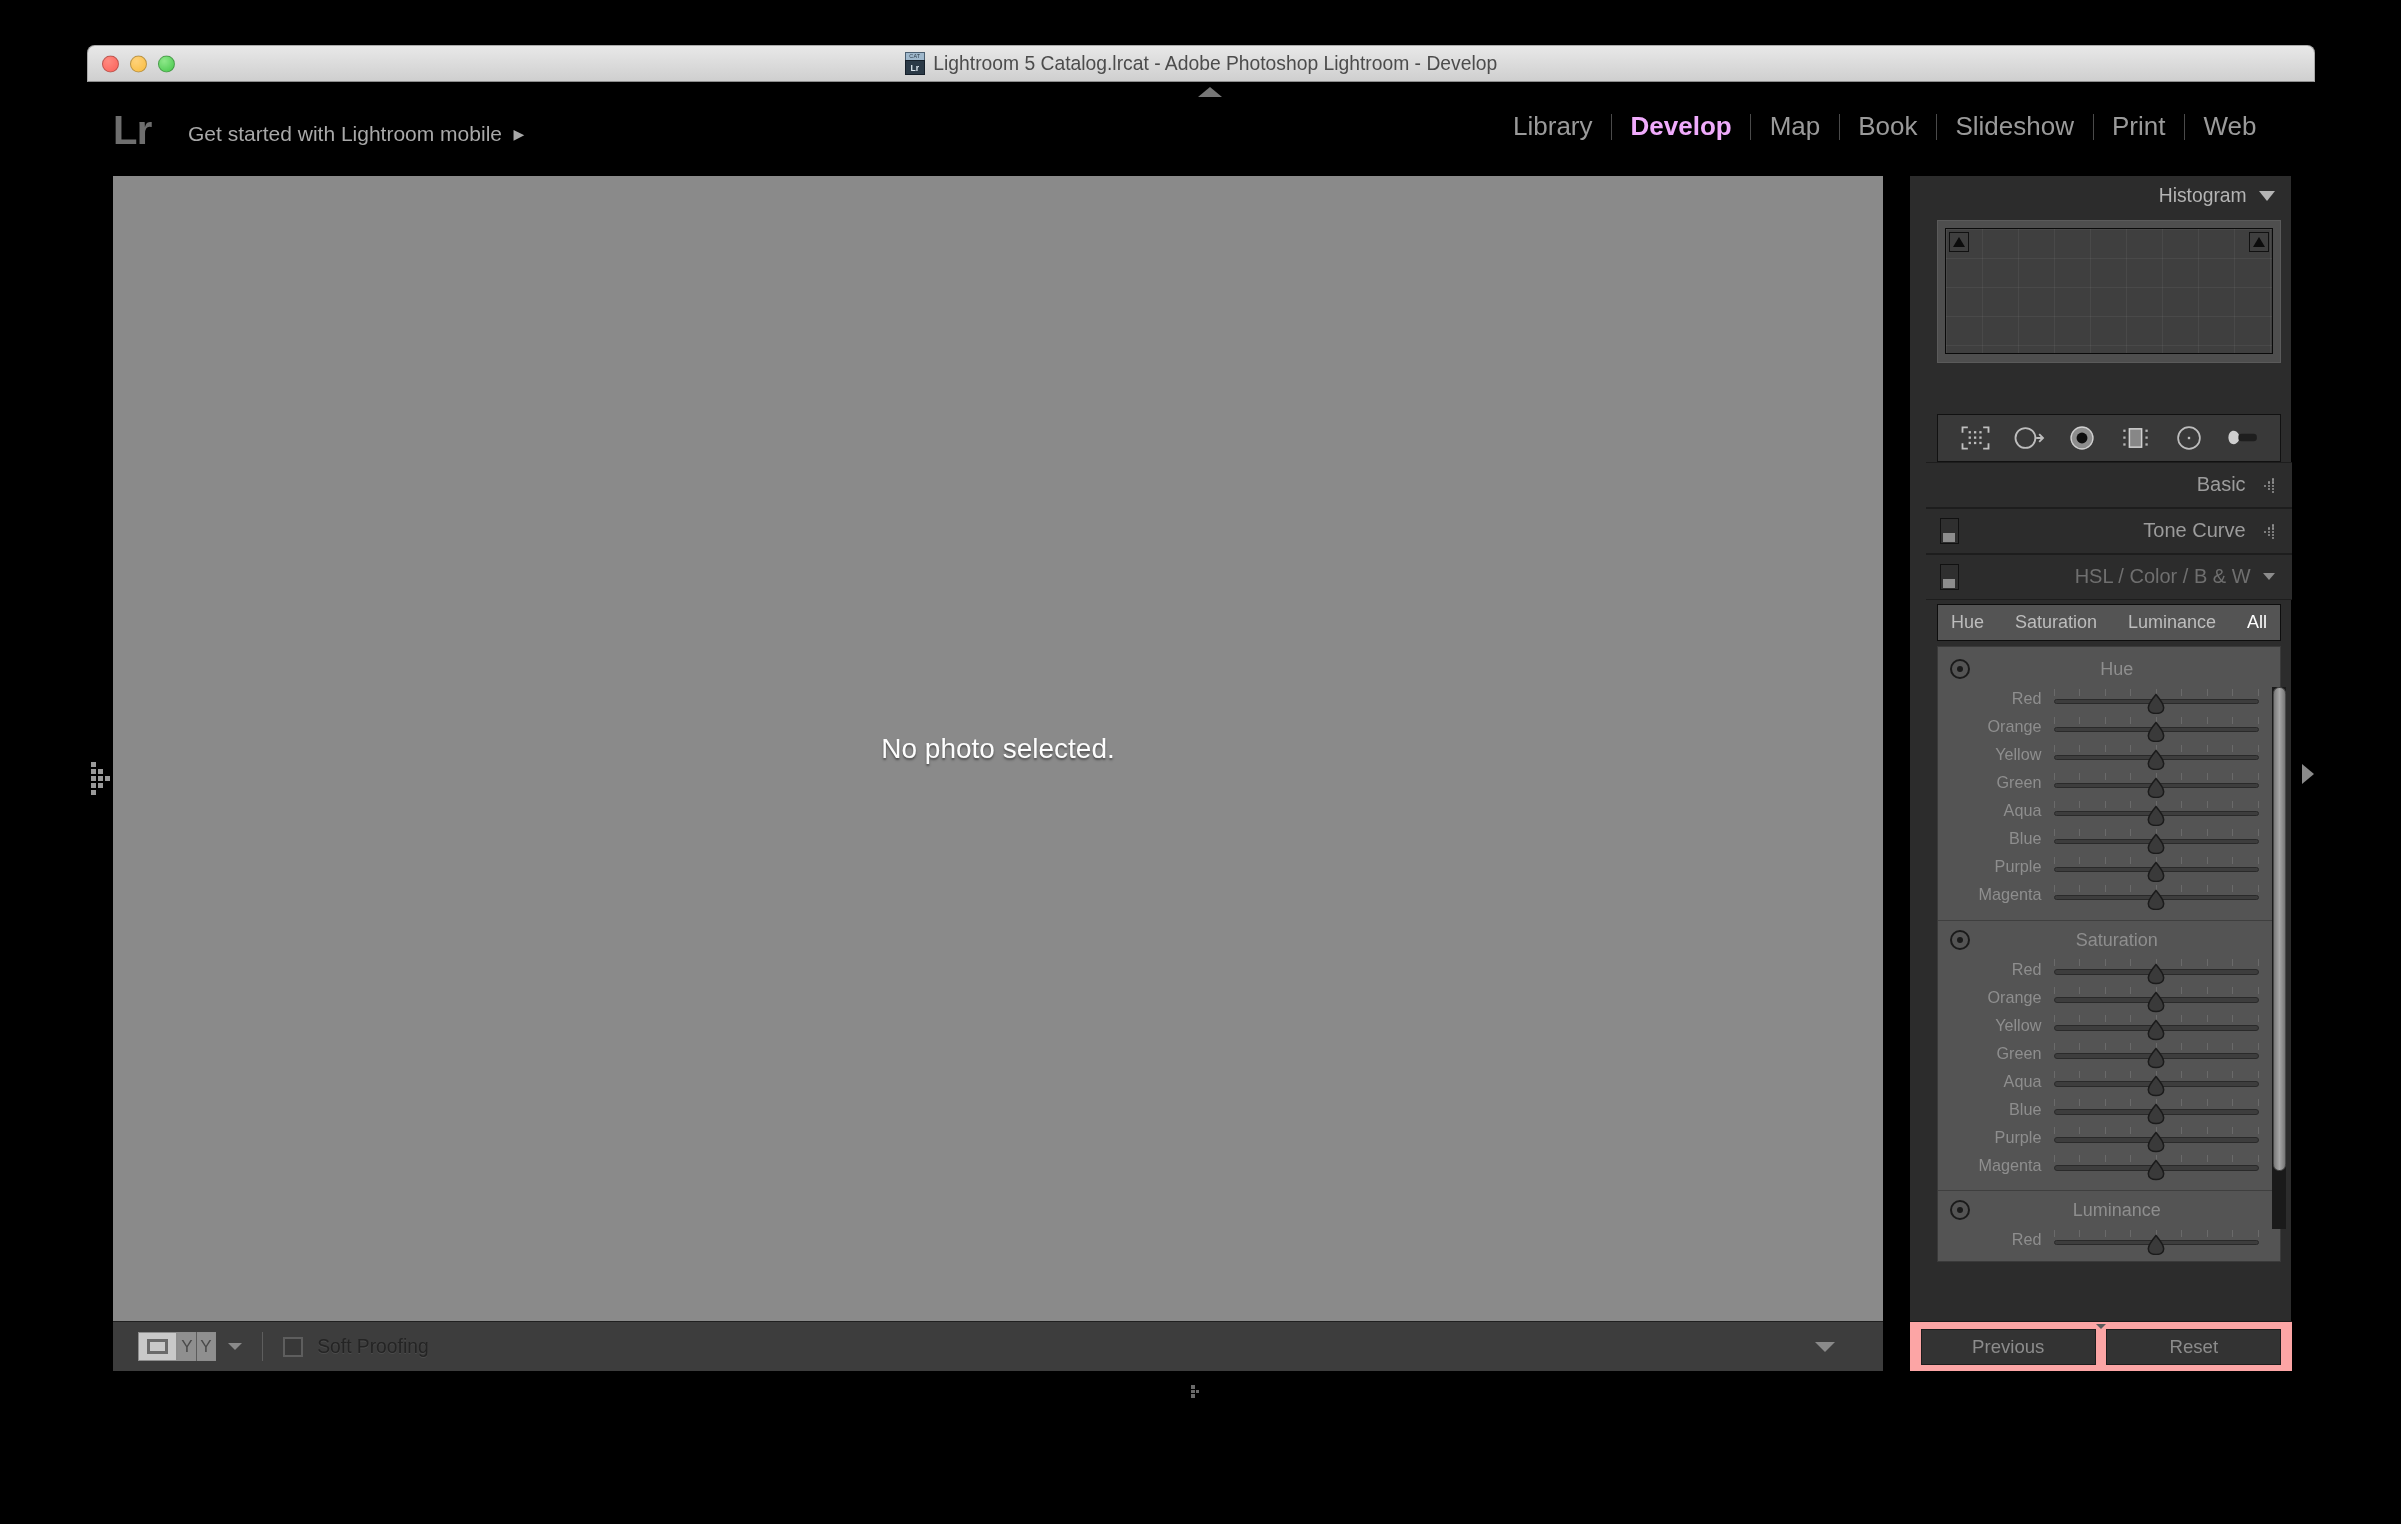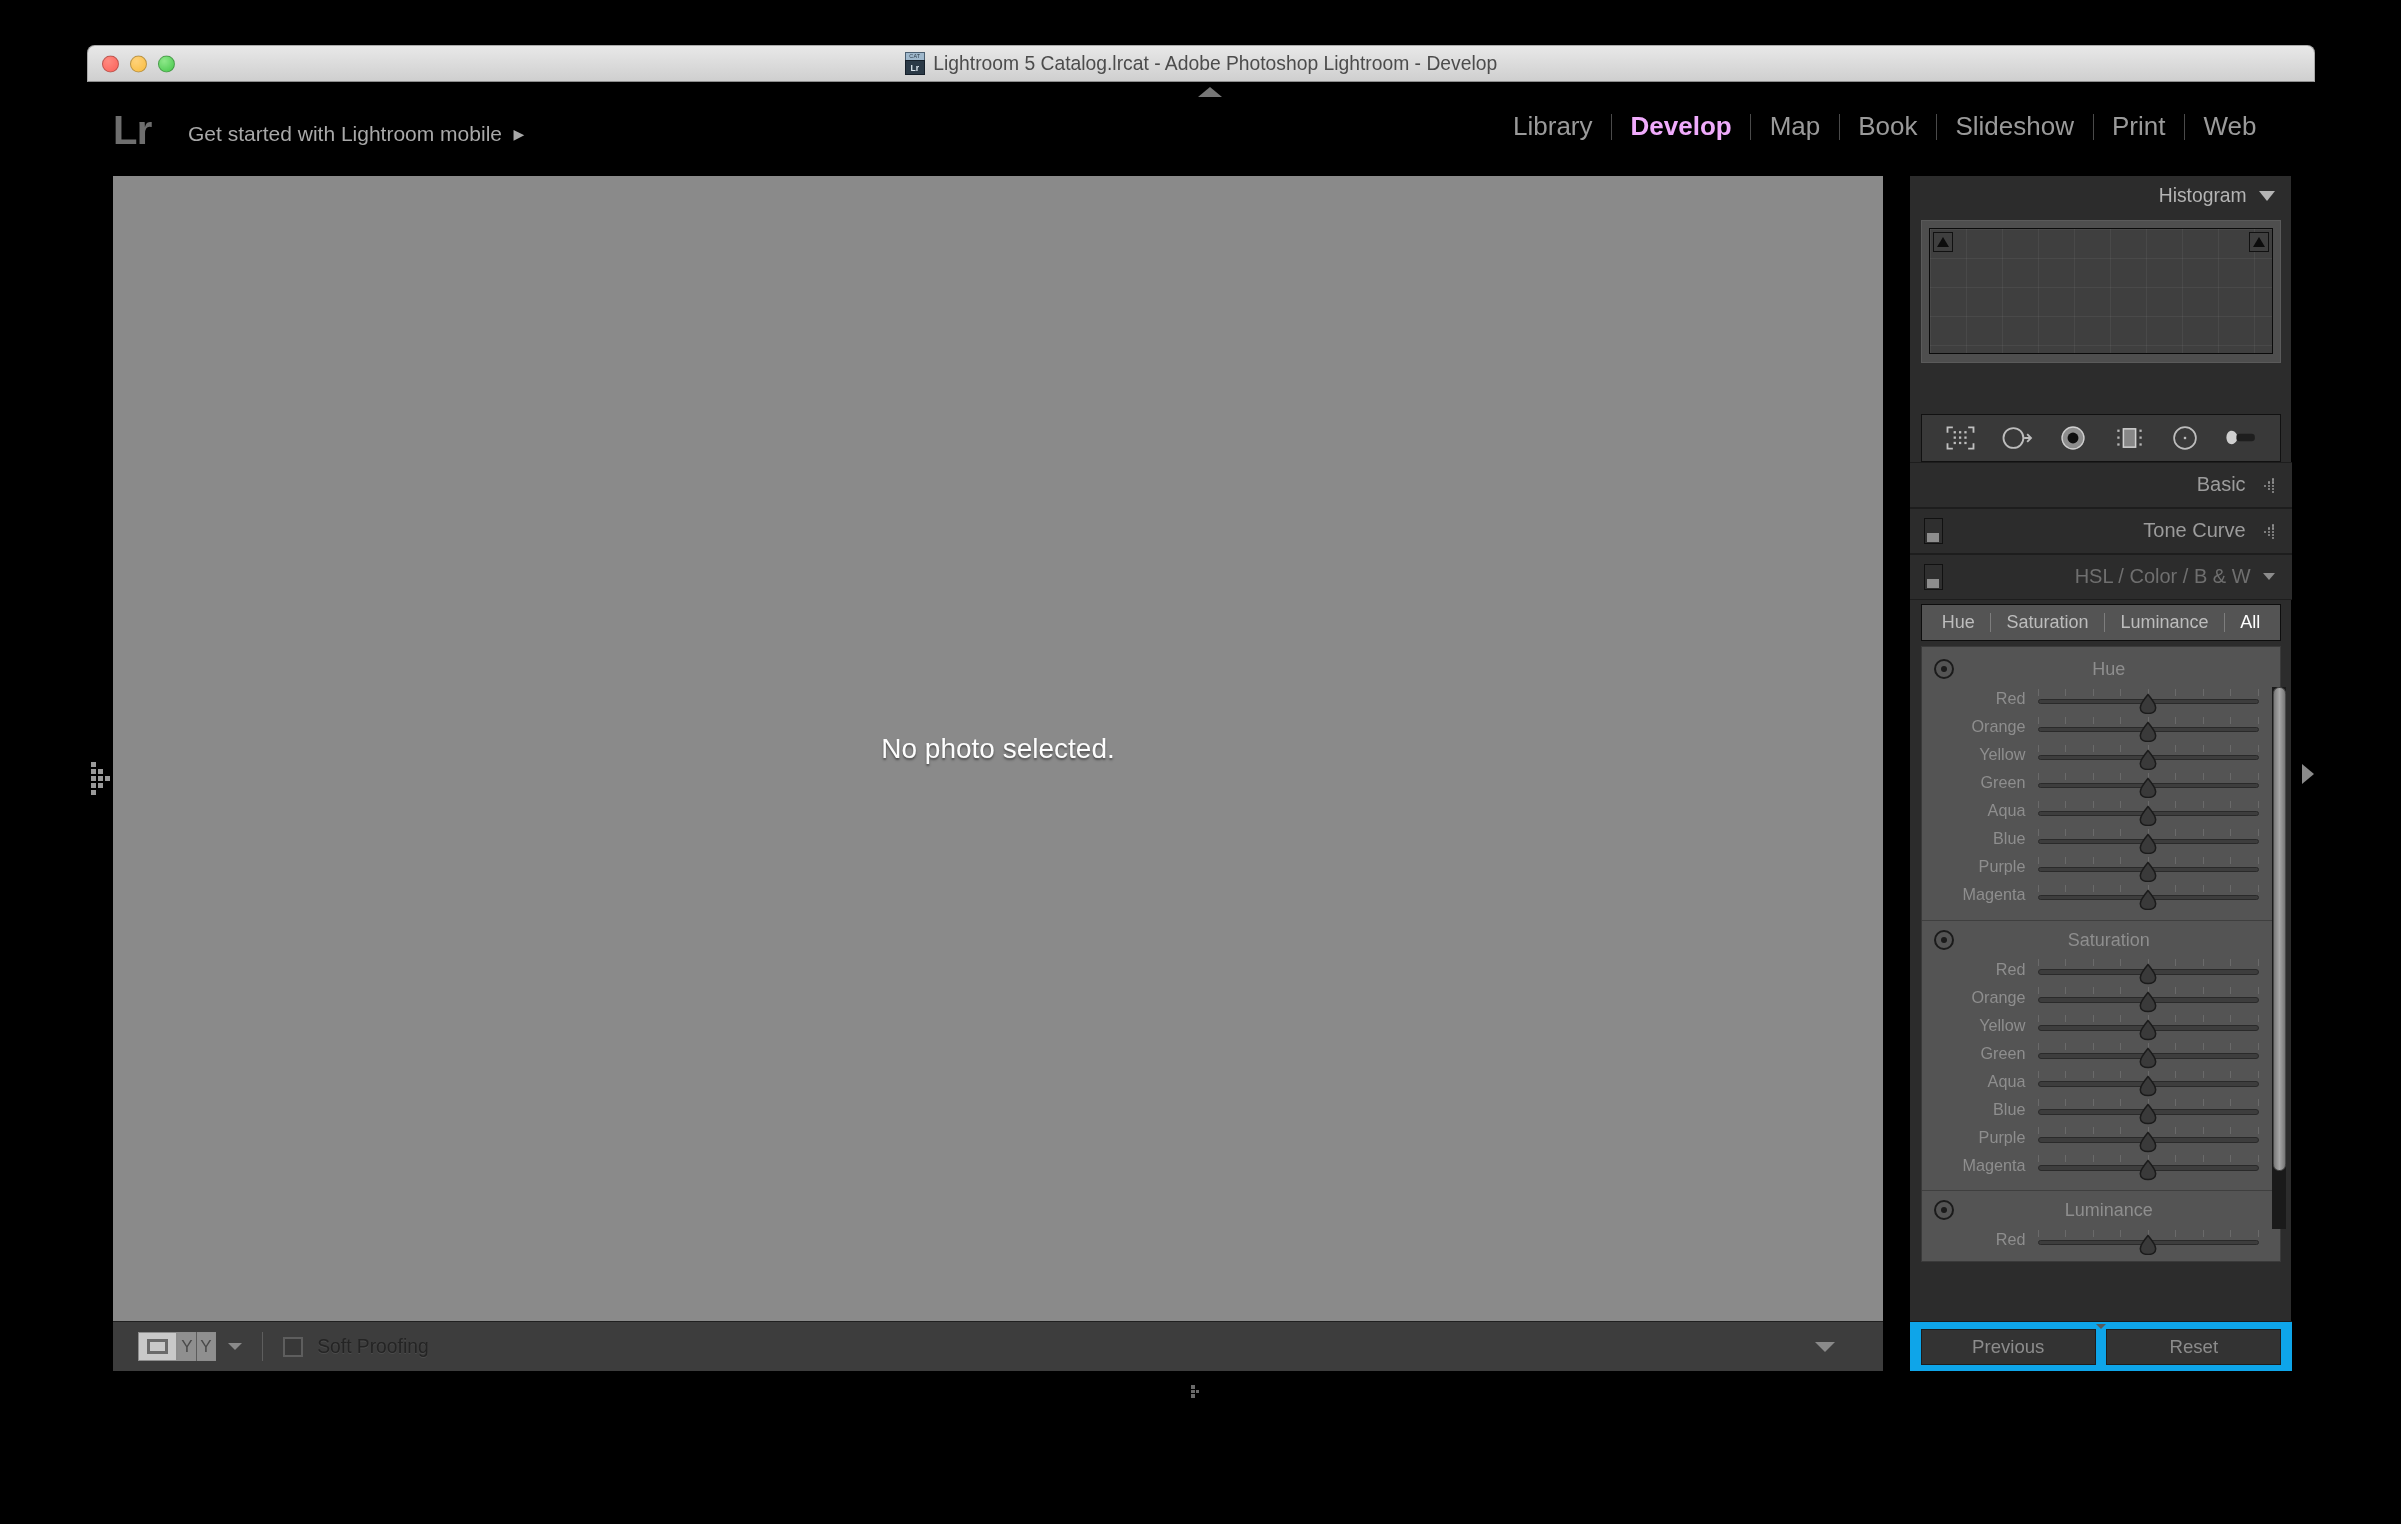--- a/index.html
+++ b/index.html
@@ -74,21 +74,21 @@
   .tb-check { width:20px; height:20px; border:2.3px solid #5e5e5e; background:#383838; }
   .tb-label { font-size:19.3px; color:#242424; margin-left:14px; white-space:nowrap;
       text-shadow:0 0.8px 0 rgba(255,255,255,.08); }
   .tb-right-caret { position:absolute; right:48px; top:50%; transform:translateY(-50%);
       width:0; height:0; border-left:10px solid transparent; border-right:10px solid transparent;
       border-top:10px solid #8a8a8a; }
 
   
   .rightpanel { position:absolute; left:1796px; top:0; width:382px; height:1195px;
       background:#2c2c2c; border-left:1.5px solid #000; }
-  .panel-scrollarea { position:absolute; left:0; top:0; width:382px; height:1145px; overflow:hidden; }
+  .panel-scrollarea { position:absolute; left:0; top:0; width:382px; height:1145px; overflow:hidden;padding-left:16px; }
 
   .hist-header { height:39px; display:flex; align-items:center; justify-content:flex-end;
       padding-right:17px; gap:12.4px; }
   .hist-title { font-size:19.3px; color:#b4b4b4; }
   .tri-down { width:0;height:0; border-left:8.5px solid transparent; border-right:8.5px solid transparent;
       border-top:10px solid #b4b4b4; }
   .tri-down.sm { border-left:6.2px solid transparent; border-right:6.2px solid transparent; border-top:7.7px solid #8c8c8c; }
 
   .hist-box { margin:4.6px 10.8px 0 10.8px; height:143px; background:#4e4e4e; padding:7.7px;
       border:0.8px solid #5a5a5a; }
@@ -144,21 +144,21 @@
   .shandle svg { display:block; }
 
   .panel-divider { height:0.8px; background:#3f3f3f; margin:10.8px 0 3.1px 0; }
 
   .panel-scrollbar { position:absolute; right:4.6px; top:511px; width:14px; height:542px; }
   .sb-track { position:absolute; left:0; top:0; width:14px; height:100%; background:#1a1a1a; }
   .sb-thumb { position:absolute; left:0.8px; top:0; width:12.4px; height:484px;
       background:linear-gradient(to right,#7a7a7a,#a6a6a6,#777); border-radius:6.2px; border:0.8px solid #4a4a4a; }
 
   .btnrow { position:absolute; left:0; top:1145px; width:382px; height:50px;
-      background:#0ea5e9; border-top:0.8px solid #1a1a1a; display:flex; align-items:center;
+      background:#fca5a5; border-top:0.8px solid #1a1a1a; display:flex; align-items:center;
       justify-content:space-between; padding:0 10.8px; gap:10.8px; }
   .pbtn { flex:1; height:36px; background:#333; border:0.8px solid #1d1d1d; color:#8c8c8c;
       font-size:18.6px; display:flex; align-items:center; justify-content:center; }
   .btnrow-handle { position:absolute; left:50%; top:1.5px; transform:translateX(-50%);
       width:0;height:0; border-left:5.4px solid transparent; border-right:5.4px solid transparent;
       border-top:5.4px solid #5a5a5a; }
 
   
   .edge-left { position:absolute; left:91px; top:762px; width:20px; height:26px; }
   .edge-right { position:absolute; left:2302px; top:764px; width:0;height:0;

